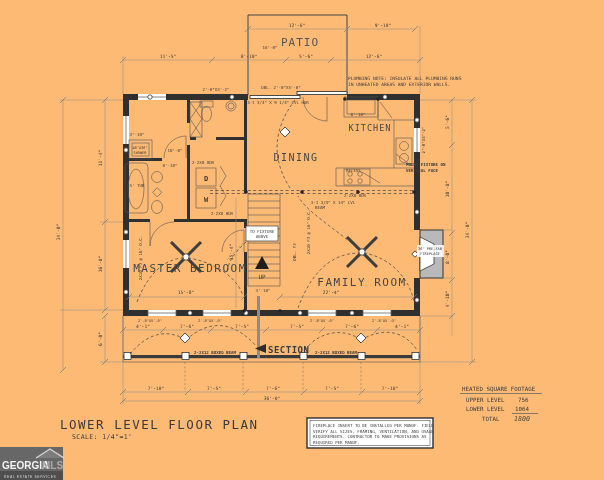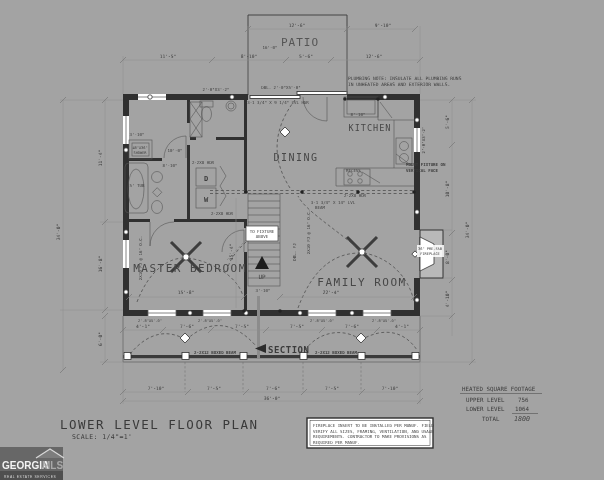--- a/index.html
+++ b/index.html
@@ -1,16 +1,16 @@
 <!DOCTYPE html>
 <html><head>
 <meta charset="utf-8">
 <style>
   html,body{margin:0;padding:0;background:#ffffff;}
-  .page{position:relative;width:604px;height:480px;background:#a3a3a3;overflow:hidden;}
+  .page{position:relative;width:604px;height:480px;background:#fdba74;overflow:hidden;}
   svg{display:block;}
   svg text{font-family:"DejaVu Sans Mono","Liberation Mono",monospace;fill:#3c3c3c;}
   .w{fill:#303030;}
   .ln{fill:none;stroke:#454545;stroke-width:1;}
   .tn{fill:none;stroke:#555;stroke-width:.6;}
   .tn2{fill:none;stroke:#666;stroke-width:.8;}
   .dm{fill:none;stroke:#8f8f8f;stroke-width:.55;}
   .tick{fill:none;stroke:#777;stroke-width:.7;}
   .dsh{fill:none;stroke:#4a4a4a;stroke-width:.75;stroke-dasharray:3 2.4;}
   .dshl{fill:none;stroke:#6a6a6a;stroke-width:.5;stroke-dasharray:2.2 2;}

